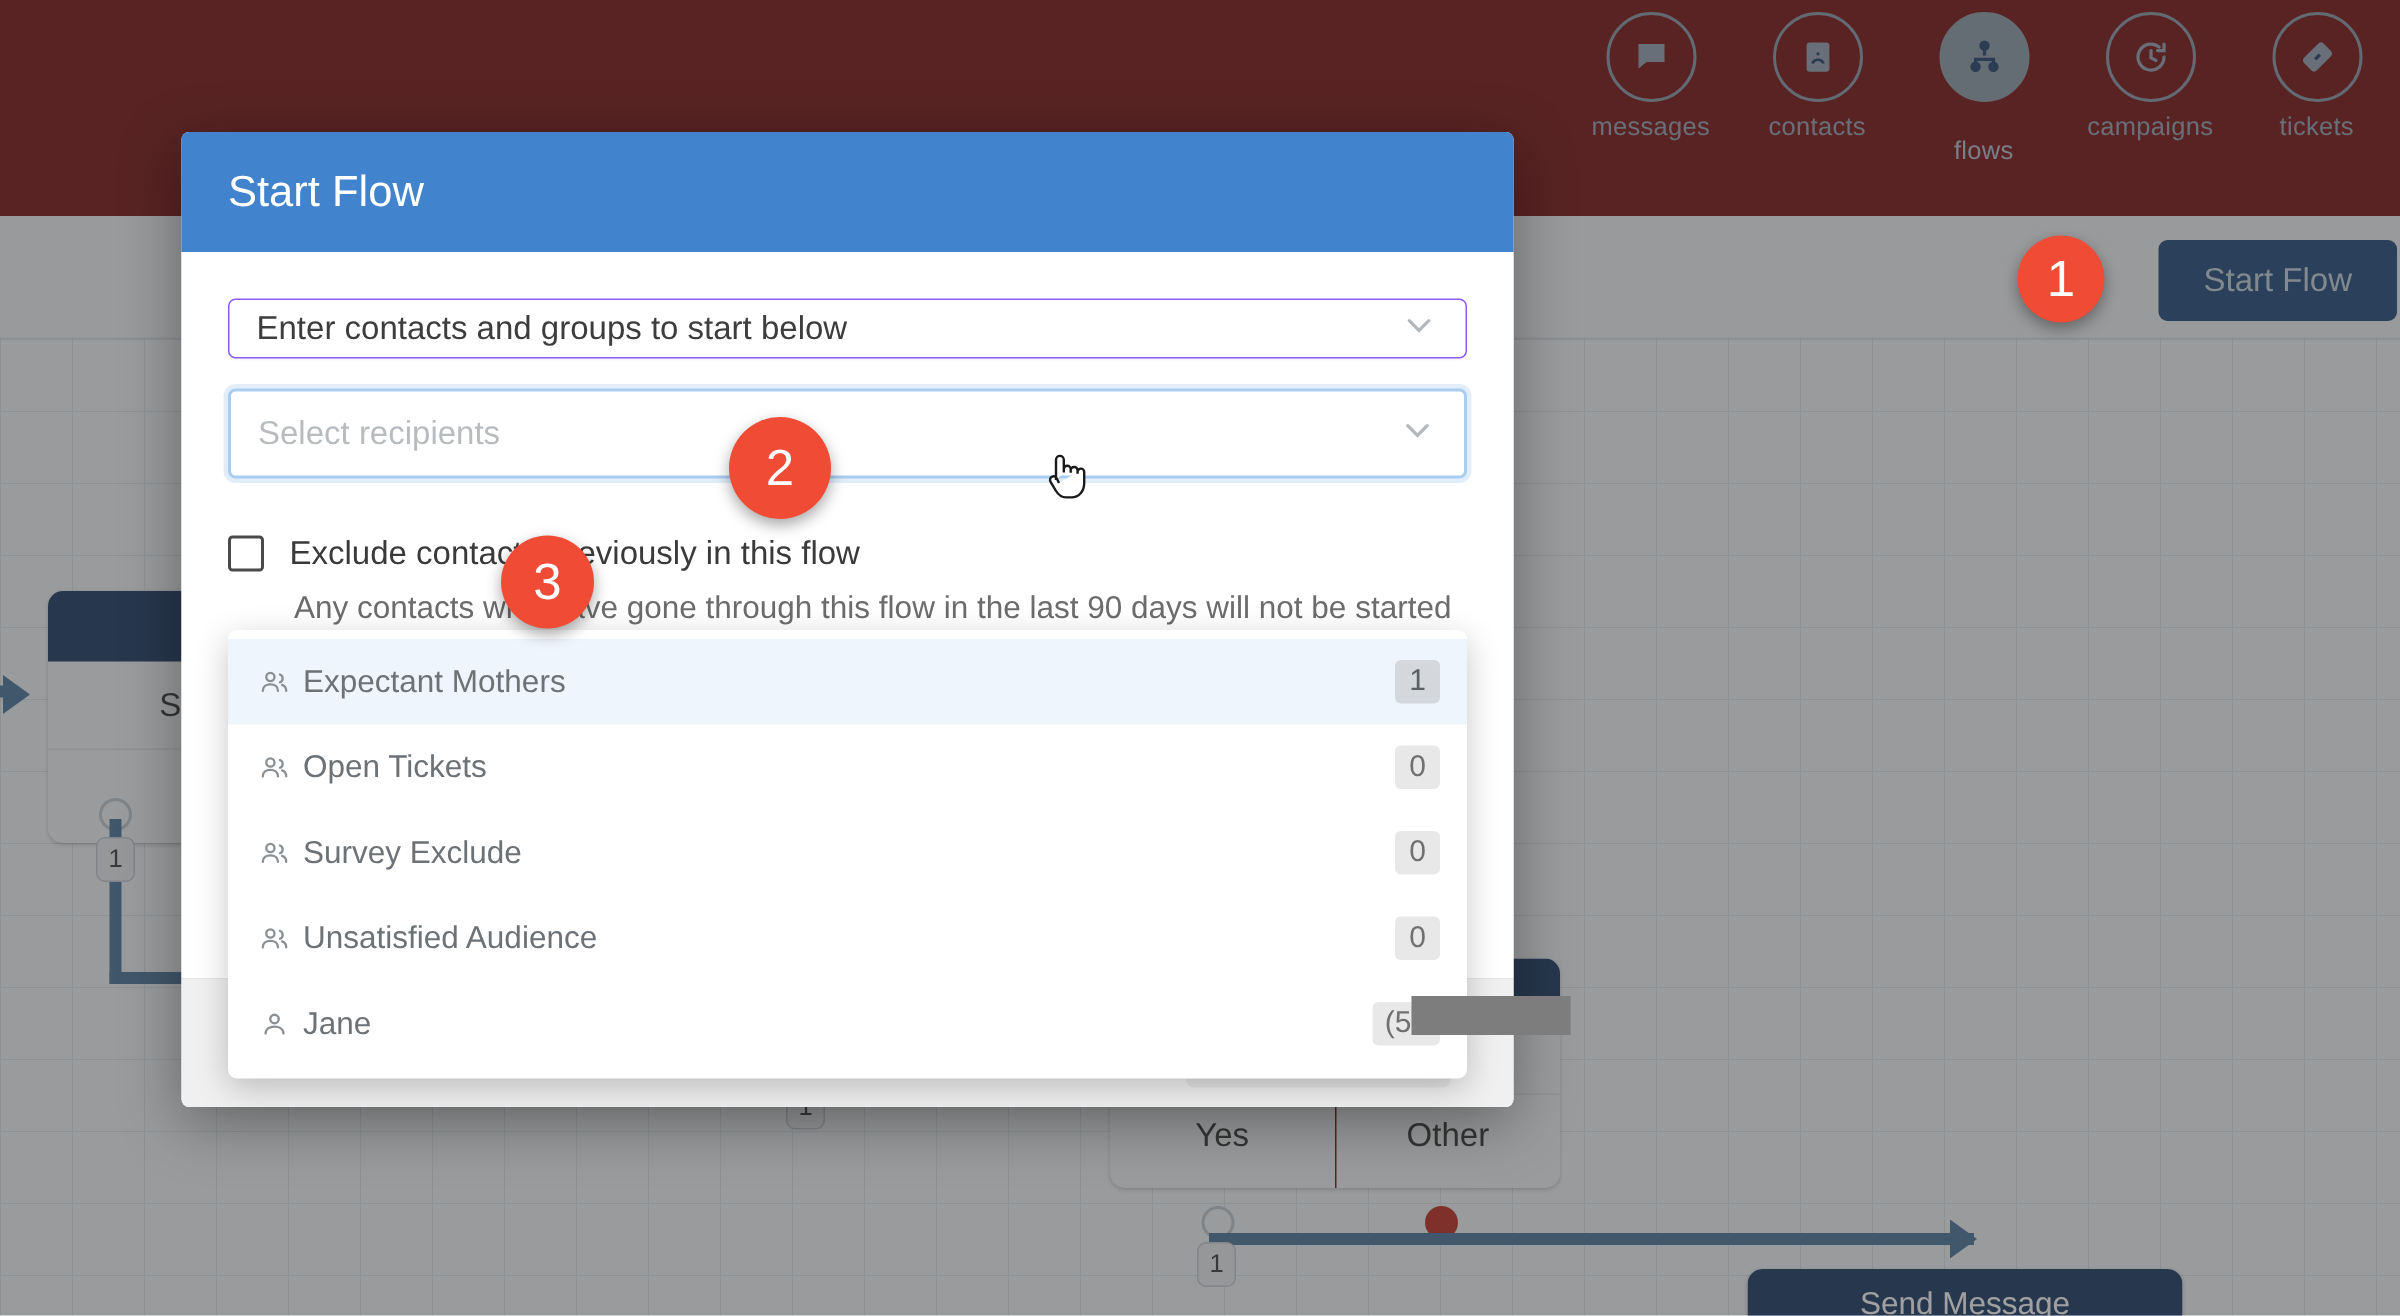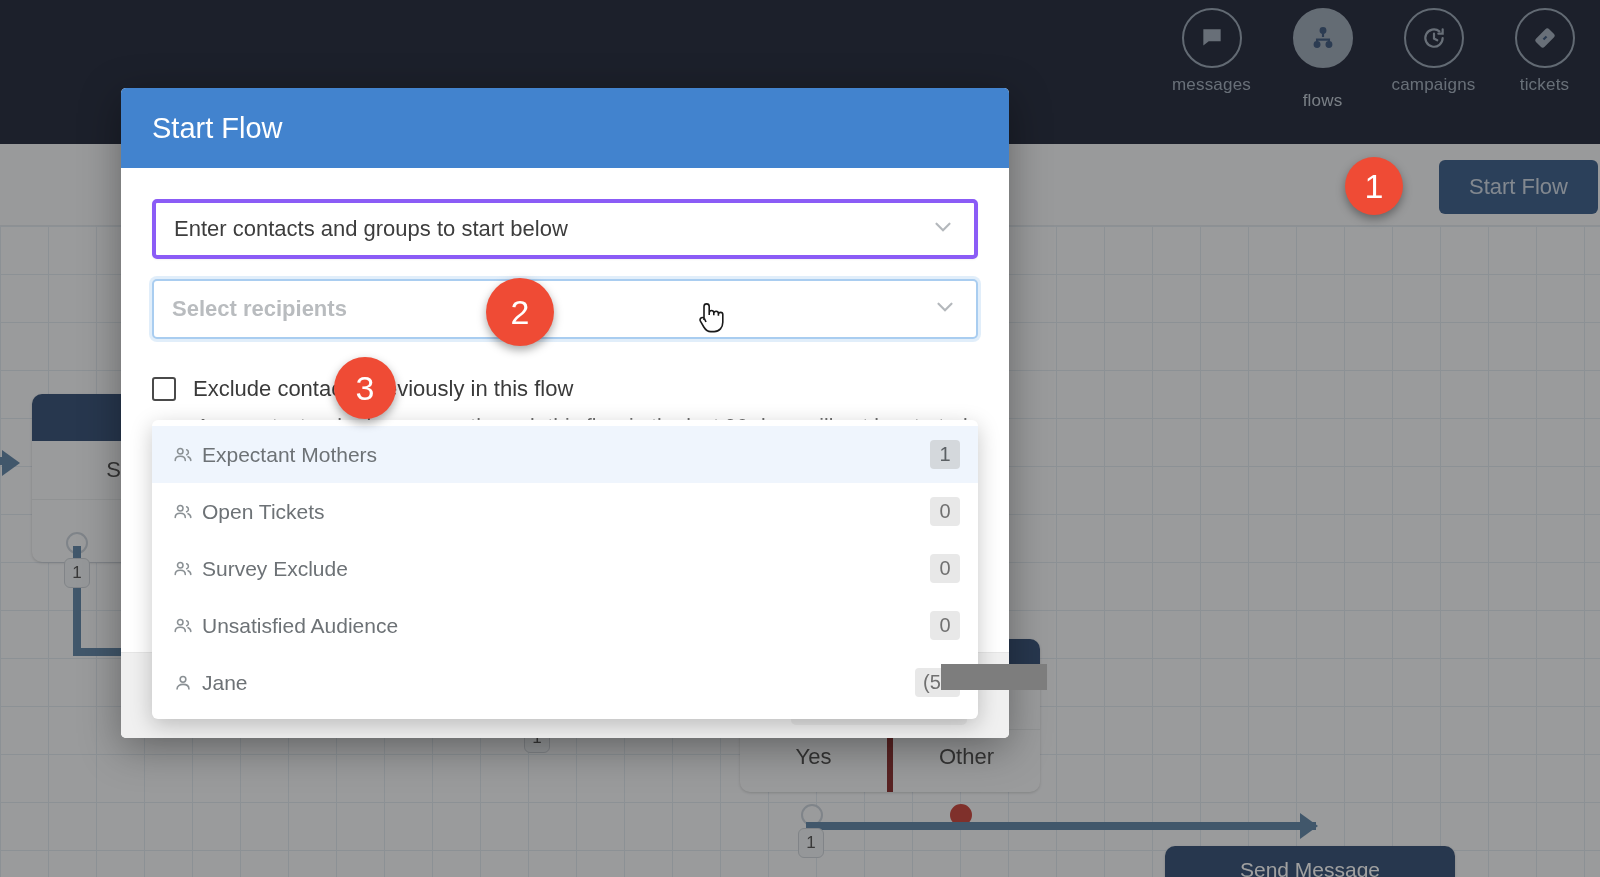--- a/index.html
+++ b/index.html
@@ -10,21 +10,21 @@
     background: #e9eef2;
   }
 
   #root { position: relative; width: 1600px; height: 877px; }
 
   
   .app-bg { position: absolute; inset: 0; background: #eef1f4; }
 
   .topnav {
     position: absolute; left: 0; top: 0; width: 1600px; height: 144px;
-    background: #0f172a;
+    background: #7f1d1d;
   }
   .nav-items {
     position: absolute; right: 0; top: 8px;
     display: flex; align-items: flex-start; gap: 0px;
   }
   .nav-item {
     width: 111px; display: flex; flex-direction: column; align-items: center; gap: 7px;
     cursor: pointer;
   }
   .nav-circle {
@@ -64,21 +64,21 @@
     box-shadow: 0 1px 3px rgba(0,0,0,.18);
     overflow: hidden;
   }
   .node-head {
     background: #23416a; color: #fff; text-align: center;
     font-size: 19px; padding: 12px 0 13px;
   }
   .node-body { font-size: 22px; color: #3c3c3c; text-align: center; padding: 16px 0; }
   .node-cats { display: flex; border-top: 1px solid #e2e5e8; }
   .node-cat { flex: 1; text-align: center; font-size: 22px; color: #3c3c3c; padding: 14px 0 22px; }
-  .node-cat + .node-cat { border-left: 6px solid #7f1d1d; }
+  .node-cat + .node-cat { border-left: 1px solid #7f1d1d; }
 
   .edge { position: absolute; background: #527a9e; }
   .arrow-r {
     position: absolute; width: 0; height: 0;
     border-top: 13px solid transparent; border-bottom: 13px solid transparent;
     border-left: 18px solid #527a9e;
   }
   .arrow-d {
     position: absolute; width: 0; height: 0;
     border-left: 13px solid transparent; border-right: 13px solid transparent;
@@ -108,26 +108,26 @@
   }
   .modal-title { font-size: 29px; font-weight: 400; }
   .modal-body { flex: 1; padding: 31px 31px 0; position: relative; background:#fff; }
   .modal-footer {
     height: 86px; background: #f0f0f0; border-radius: 0 0 5px 5px;
     display: flex; align-items: center; justify-content: flex-end; gap: 10px;
     padding: 0 42px; border-top: 1px solid #e6e6e6;
   }
 
   .select-box {
-    width: 100%; height: 60px; border: 4px solid #8b5cf6; border-radius: 5px;
+    width: 100%; height: 40px; border: 1px solid #8b5cf6; border-radius: 5px;
     display: flex; align-items: center; padding: 0 18px; background: #fff;
     box-shadow: 0 1px 2px rgba(0,0,0,.05);
   }
   .select-box .sel-text { flex: 1; font-size: 22px; color: #3d3d3d; }
-  .select-box .sel-text.placeholder { color: #b9bcbf; font-weight: bold; }
+  .select-box .sel-text.placeholder { color: #b9bcbf; }
   .chev { color: #b4b8bc; flex: none; }
 
   .select-box.focused {
     border: 2px solid #a9cdf0; box-shadow: 0 0 0 3px rgba(169,205,240,.35);
     height: 60px;
   }
   .field-gap { height: 20px; }
 
   
   .dropdown {
@@ -197,20 +197,30 @@
 
         <div class="nav-item">
           <div class="nav-circle">
             <svg width="26" height="26" viewBox="0 0 24 24" fill="currentColor">
                 <path d="M4 4h16v11H9l-5 4V4z"></path>
               </svg>
           </div>
           <div class="nav-label">messages</div>
         </div>
 
+        <div class="nav-item">
+          <div class="nav-circle">
+            <svg width="26" height="26" viewBox="0 0 24 24" fill="none" stroke="currentColor" stroke-width="2">
+              <rect x="5" y="3" width="14" height="18" rx="2" fill="currentColor" stroke="none"></rect>
+              <circle cx="12" cy="10" r="2" fill="#25446e"></circle>
+              <path d="M8.5 16c.8-1.6 2-2.3 3.5-2.3s2.7.7 3.5 2.3" stroke="#25446e" stroke-width="1.6"></path>
+            </svg>
+          </div>
+          <div class="nav-label">contacts</div>
+        </div>
 
         <div class="nav-item active">
           <div class="nav-circle">
             <svg width="26" height="26" viewBox="0 0 24 24" fill="none" stroke="currentColor" stroke-width="2">
               <circle cx="12" cy="5" r="2.2" fill="currentColor"></circle>
               <circle cx="6.5" cy="18" r="2.2" fill="currentColor"></circle>
               <circle cx="17.5" cy="18" r="2.2" fill="currentColor"></circle>
               <path d="M12 7.5v3.5M6.5 15.8v-2.3h11v2.3"></path>
             </svg>
           </div>

